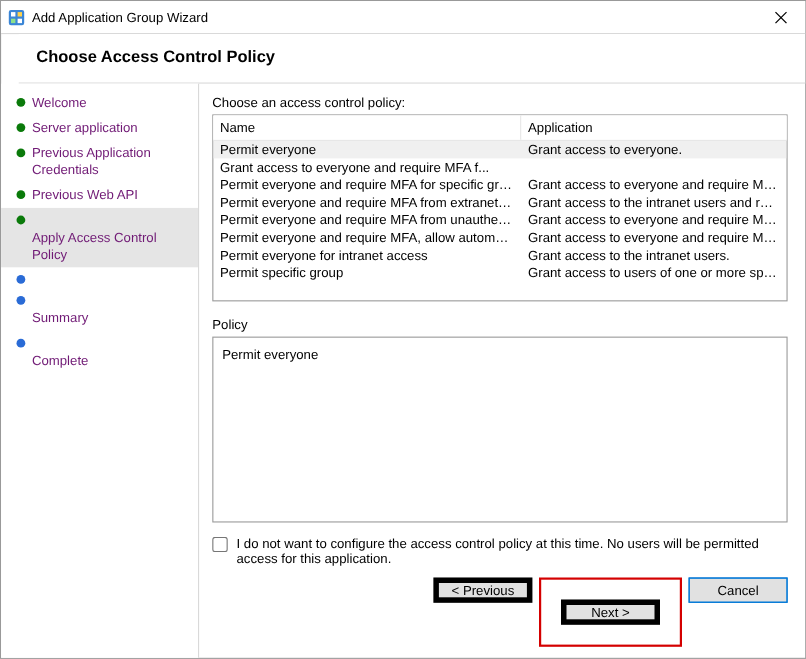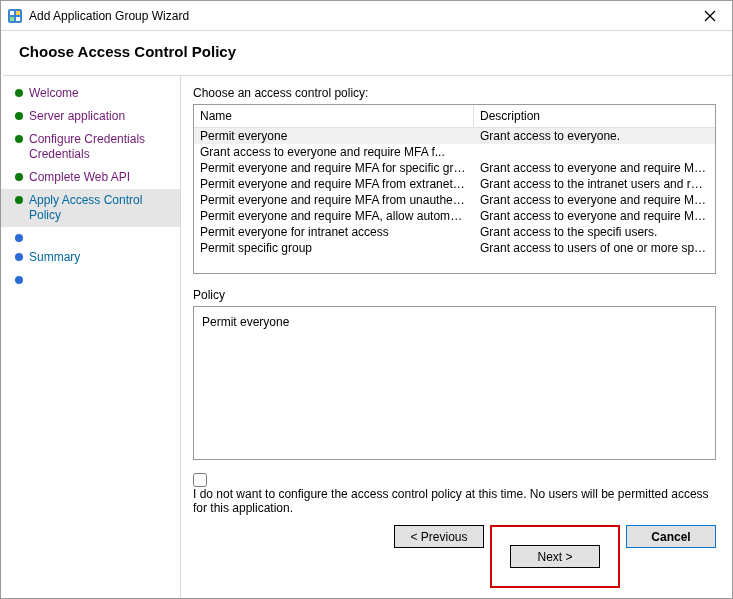--- a/index.html
+++ b/index.html
@@ -41,21 +41,21 @@
     height: 29px;
     display: flex;
     align-items: center;
     justify-content: center;
     cursor: default;
   }
   .titlebar .close svg { width: 12px; height: 12px; }
   
   .header {
     position: absolute;
-    left: 2px; right: 0;
+    left: 16px; right: 0;
     top: 30px;
     height: 45px;
     padding: 12px 16px 0 16px;
     border-bottom: 1px solid #d9d9d9;
     background: #fff;
   }
   .header h1 {
     margin: 0;
     font-size: 15px;
     font-weight: bold;
@@ -92,21 +92,21 @@
   .step.current { background: #e5e5e5; }
   .step .dot {
     width: 8px; height: 8px;
     border-radius: 50%;
     margin-top: 3px;
     margin-right: 6px;
     flex: 0 0 8px;
     background: #0a7a0a;
   }
   .step.after .dot { background: #2a6bd6; }
-  .step.current span.lbl, .step.after span.lbl { color: #0369a1; }
+  .step.current span.lbl, .step.after span.lbl { color: #701a75; margin-top: 16px; }
   .step.completed span.lbl { color: #701a75; }
   .step .lbl { flex: 1; }
   
   .panel {
     flex: 1;
     position: relative;
     padding: 10px 16px 10px 12px;
     display: flex;
     flex-direction: column;
     overflow: hidden;
@@ -157,21 +157,20 @@
     padding: 8px;
     background: #fff;
     font-size: 12px;
     overflow: hidden;
   }
 
   .opt-row {
     margin-top: 12px;
     display: flex;
     align-items: flex-start;
-    flex-direction: column;
   }
   .opt-row input[type=checkbox] {
     margin: 1px 8px 0 0;
     width: 14px; height: 14px;
   }
   .opt-row .opt-lbl {
     flex: 1;
     font-size: 12px;
     line-height: 14px;
   }
@@ -180,29 +179,28 @@
     margin-top: 10px;
     display: flex;
     justify-content: flex-end;
     gap: 6px;
   }
   .btn {
     width: 90px;
     height: 23px;
     font-size: 12px;
     background: #e1e1e1;
-    border: 1px solid #000000;
+    border: 5px solid #000000;
     cursor: default;
     padding: 0;
   }
   .btn.default {
     border: 1px solid #0078d7;
     outline: 1px solid #0078d7;
     outline-offset: -1px;
-    font-weight: bold;
   }
   .next-wrap {
     border: 2px solid #d40000;
     padding: 18px;
     display: inline-flex;
   }
 </style>
 </head>
 <body>
 
@@ -238,50 +236,51 @@
       <div class="step completed">
         <span class="dot"></span>
         <span class="lbl">Welcome</span>
       </div>
       <div class="step completed">
         <span class="dot"></span>
         <span class="lbl">Server application</span>
       </div>
       <div class="step completed">
         <span class="dot"></span>
-        <span class="lbl">Configure Credentials Credentials</span>
+        <span class="lbl">Previous Application Credentials</span>
       </div>
       <div class="step completed">
         <span class="dot"></span>
-        <span class="lbl">Complete Web API</span>
+        <span class="lbl">Previous Web API</span>
       </div>
       <div class="step current">
         <span class="dot"></span>
         <span class="lbl">Apply Access Control Policy</span>
       </div>
       <div class="step after">
         <span class="dot"></span>
       </div>
       <div class="step after">
         <span class="dot"></span>
         <span class="lbl">Summary</span>
       </div>
       <div class="step after">
         <span class="dot"></span>
+        <span class="lbl">Complete</span>
       </div>
     </div>
 
     <div class="panel">
 
       <div class="lbl-top">Choose an access control policy:</div>
 
       <div class="policy-table">
         <div class="th">
           <div class="cell-h col-name">Name</div>
-          <div class="cell-h col-desc">Description</div>
+          <div class="cell-h col-desc">Application</div>
         </div>
         <div class="rows">
           <div class="row selected">
             <div class="c col-name">Permit everyone</div>
             <div class="c col-desc">Grant access to everyone.</div>
           </div>
           <div class="row">
             <div class="c col-desc">Grant access to everyone and require MFA f...</div>
           </div>
           <div class="row">
@@ -295,21 +294,21 @@
           <div class="row">
             <div class="c col-name">Permit everyone and require MFA from unauthenticated ...</div>
             <div class="c col-desc">Grant access to everyone and require MFA f...</div>
           </div>
           <div class="row">
             <div class="c col-name">Permit everyone and require MFA, allow automatic devi...</div>
             <div class="c col-desc">Grant access to everyone and require MFA f...</div>
           </div>
           <div class="row">
             <div class="c col-name">Permit everyone for intranet access</div>
-            <div class="c col-desc">Grant access to the specifi users.</div>
+            <div class="c col-desc">Grant access to the intranet users.</div>
           </div>
           <div class="row">
             <div class="c col-name">Permit specific group</div>
             <div class="c col-desc">Grant access to users of one or more specifi...</div>
           </div>
         </div>
       </div>
 
       <div class="lbl-policy">Policy</div>
       <div class="policy-box">

